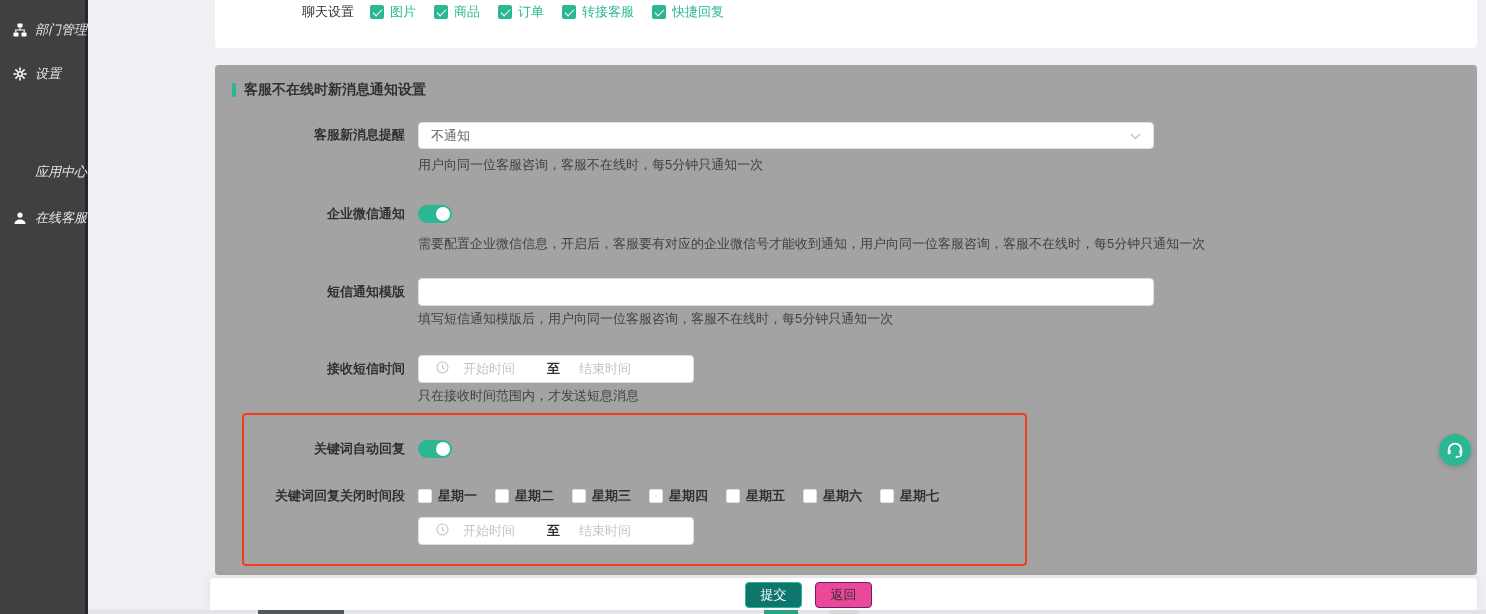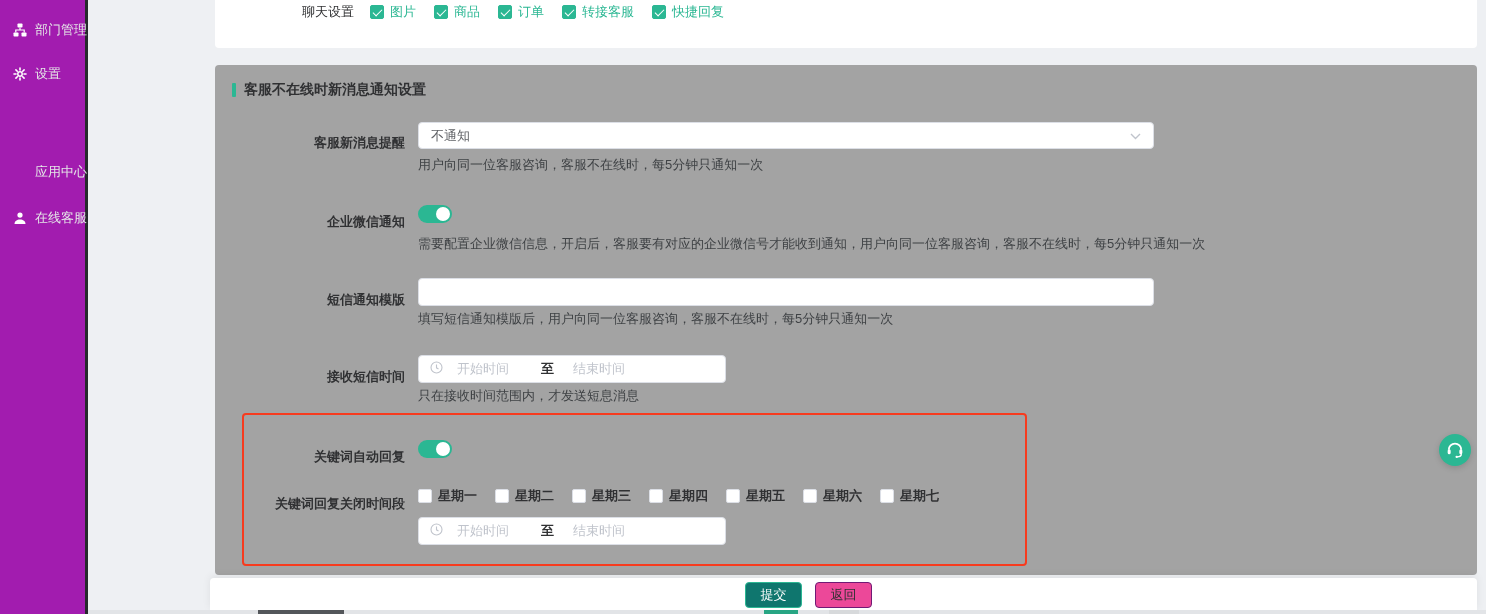--- a/index.html
+++ b/index.html
@@ -5,21 +5,21 @@
   * { margin:0; padding:0; box-sizing:border-box; }
   html,body { width:1486px; height:614px; }
   body {
     position:relative; overflow:hidden;
     background:#eef0f3;
     font-family:"Liberation Sans","DejaVu Sans",sans-serif;
     font-size:13px; color:#303133;
   }
   
   .sidebar { position:absolute; left:0; top:0; width:88px; height:614px;
-    background:#a21caf; border-right:3px solid #26292c; }
+    background:#404040; border-right:3px solid #26292c;font-style:italic; }
   .side-item { position:absolute; left:13px; display:flex; align-items:center; gap:8px;
     color:#e4e6e7; font-size:13px; cursor:pointer; white-space:nowrap; }
   .side-item .ic { width:14px; height:14px; display:inline-flex; align-items:center; justify-content:center; }
   .grid-ic { width:14px; height:14px; display:grid; grid-template-columns:6px 6px; grid-template-rows:6px 6px; gap:2px; }
   .grid-ic span { background:#2bb793; border-radius:1px; }
   
   .card1 { position:absolute; left:215px; top:0; width:1262px; height:48px; background:#fff; border-radius:0 0 4px 4px; }
   .card2 { position:absolute; left:215px; top:65px; width:1262px; height:510px; background:#a3a3a3; border-radius:4px; }
   
   .chat-row { position:absolute; left:87px; top:0; height:24px; display:flex; align-items:center; }
@@ -30,31 +30,31 @@
   .cb-box.checked { background:#2bb793; border-color:#2bb793; }
   .cb-box.checked::after { content:""; position:absolute; left:4px; top:1px; width:4px; height:8px;
     border:solid #fff; border-width:0 1.6px 1.6px 0; transform:rotate(45deg); }
   .cb-item .cb-text { margin-left:6px; }
   .green-text { color:#2bb793; }
   .day-text { color:#303133; font-weight:700; }
   
   .sec-head { position:absolute; left:17px; top:16px; display:flex; align-items:center; }
   .sec-bar { width:4px; height:14px; background:#2bb793; border-radius:1px; margin-right:8px; }
   .sec-title { font-size:14px; font-weight:700; color:#303133; }
-  .flabel { position:absolute; left:0; width:190px; text-align:right; font-weight:700; color:#303133; line-height:18px;margin-top:8px; }
+  .flabel { position:absolute; left:0; width:190px; text-align:right; font-weight:700; color:#303133; line-height:18px; }
   .helper { position:absolute; left:203px; color:#3f4245; line-height:16px; }
   .select-box { position:absolute; left:203px; width:736px; height:27px; border:1px solid #dcdfe6; border-radius:4px;
     background:#fff; display:flex; align-items:center; padding:0 12px; cursor:pointer; }
   .select-value { flex:1; color:#606266; }
   .text-input { position:absolute; left:203px; width:736px; height:28px; border:1px solid #dcdfe6; border-radius:4px;
     padding:0 12px; font:inherit; color:#303133; outline:none; background:#fff; }
   .toggle { position:absolute; left:203px; width:34px; height:18px; border-radius:9px; background:#2bb793; cursor:pointer; }
   .toggle::after { content:""; position:absolute; right:2px; top:2px; width:14px; height:14px; border-radius:50%; background:#fff; }
-  .time-range { position:absolute; left:203px; width:308px; height:28px; border:1px solid #dcdfe6; border-radius:4px;
-    background:#fff; display:flex; align-items:center; padding:0 11px; cursor:pointer; }
+  .time-range { position:absolute; left:203px; width:276px; height:28px; border:1px solid #dcdfe6; border-radius:4px;
+    background:#fff; display:flex; align-items:center; padding:0 17px; cursor:pointer; }
   .time-range .ph { color:#c0c4cc; }
   .time-range .start { width:84px; margin-left:14px; }
   .time-range .sep { width:32px; color:#303133; font-weight:700; }
   .time-range .end { width:84px; }
   .week-row { position:absolute; left:203px; display:flex; align-items:center; gap:18px; height:18px; }
   .hl-box { position:absolute; left:27px; top:348px; width:785px; height:153px;
     border:2px solid #f73b1e; border-radius:4px; pointer-events:none; }
   
   .footer { position:absolute; left:210px; top:578px; width:1267px; height:32px; background:#fff;
     border-radius:4px 4px 0 0; box-shadow:0 -2px 8px rgba(0,0,0,0.07); }

